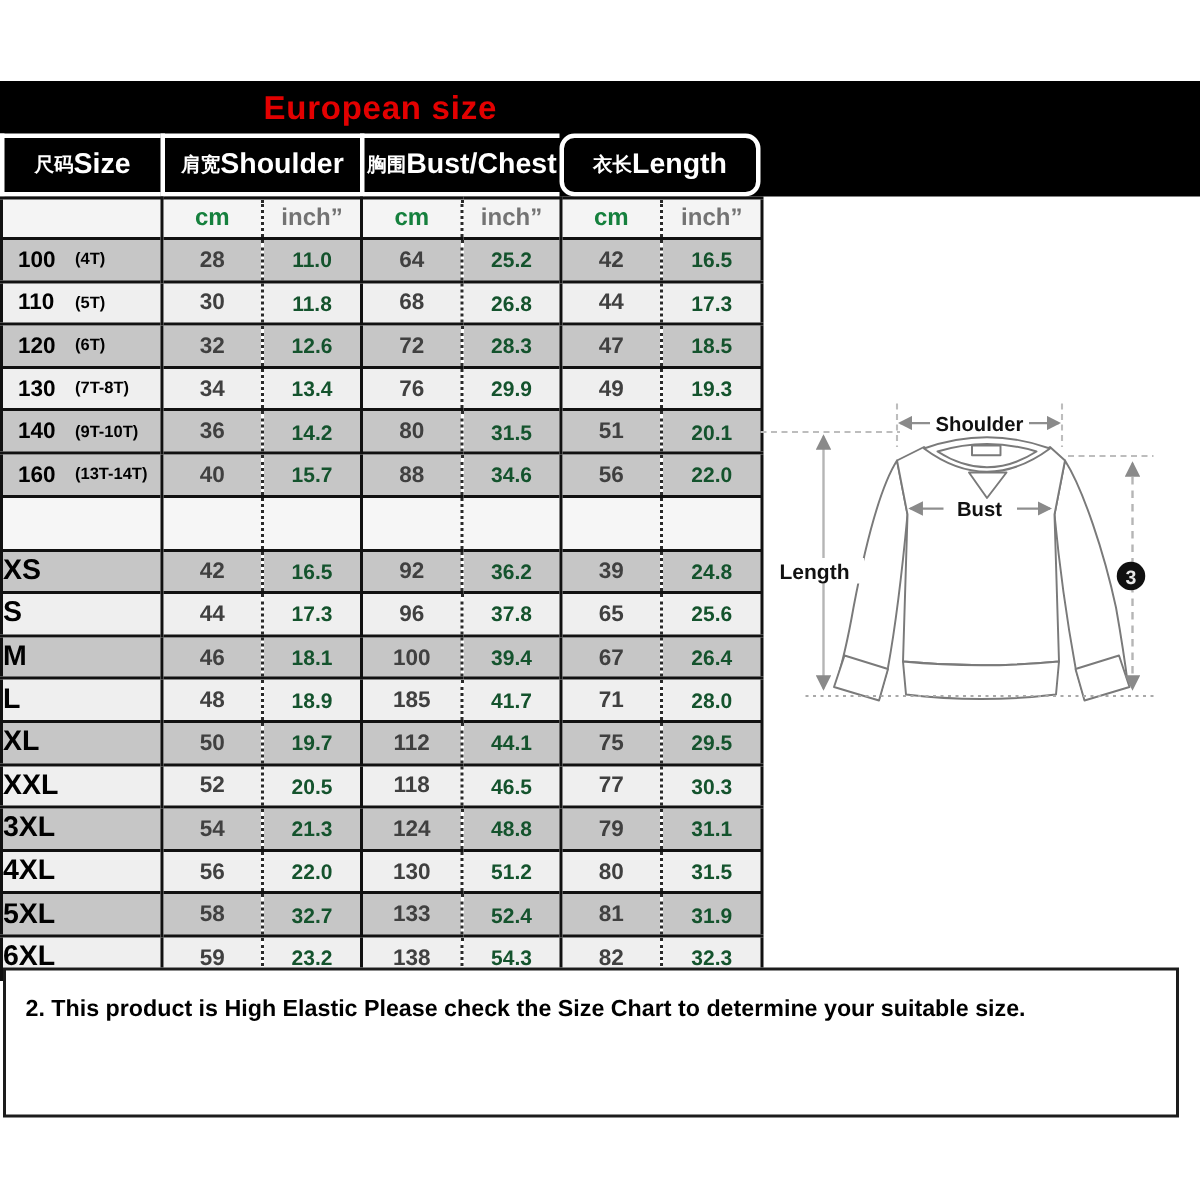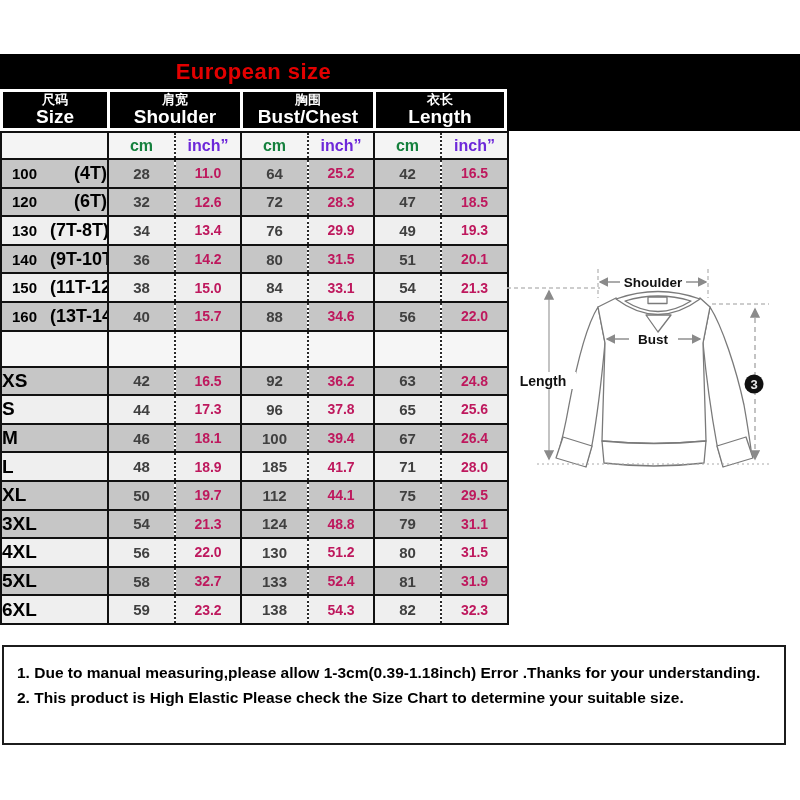--- a/index.html
+++ b/index.html
@@ -5,45 +5,45 @@
   html,body{margin:0;padding:0;background:#fff;}
   .canvas{position:relative;width:800px;height:800px;background:#ffffff;overflow:hidden;
           font-family:"Liberation Sans",sans-serif;}
 
   
   .top-band{position:absolute;left:0;top:54px;width:800px;height:77px;background:#000;}
   .title{position:absolute;left:0;top:5px;width:507px;text-align:center;
          font-size:22px;font-weight:bold;color:#e30000;letter-spacing:.5px;}
   .head-row{position:absolute;left:0;top:35px;width:507px;height:42px;display:flex;box-sizing:border-box;}
   .hcell{box-sizing:border-box;border:3px solid #fff;border-right:none;display:flex;
-         flex-direction:column;align-items:center;justify-content:center;color:#fff;line-height:1.05;}
+         flex-direction:row;align-items:center;justify-content:center;color:#fff;line-height:1.05;}
   .hcell:last-child{border-right:3px solid #fff;}
   .hcell .cn{font-size:13px;font-weight:bold;}
   .hcell .en{font-size:19px;font-weight:bold;}
-  .w-size{width:107px;} .w-grp{width:133px;} .w-grp-last{width:134px;}
+  .w-size{width:107px;} .w-grp{width:133px;} .w-grp-last{width:134px;border-radius:10px;}
 
   
   table.size-table{position:absolute;left:0;top:131px;width:507px;border-collapse:collapse;
                    table-layout:fixed;border:2px solid #111;}
   table.size-table td{padding:0;margin:0;border-top:2px solid #111;text-align:center;
                       font-weight:bold;overflow:hidden;white-space:nowrap;}
   td.c-size{border-right:2px solid #111;font-size:15px;color:#000;}
   td.v-cm{border-right:2px dotted #2a2a2a;font-size:15px;color:#404040;}
-  td.v-in{border-right:2px solid #111;font-size:14px;color:#be185d;}
+  td.v-in{border-right:2px solid #111;font-size:14px;color:#14532d;}
   td.v-in:last-child{border-right:none;}
   tr.subhead td{background:#f4f4f4;height:25px;}
   tr.subhead td.u-cm{font-size:16px;color:#15803d;}
-  tr.subhead td.u-in{font-size:16px;color:#6d28d9;}
+  tr.subhead td.u-in{font-size:16px;color:#737373;}
   tr.gray td{background:#c6c6c6;height:26.6px;}
   tr.light td{background:#efefef;height:26.6px;}
   tr.sep td{background:#f6f6f6;height:34px;}
   .sw{display:flex;align-items:center;width:100%;}
   .sw.kid{padding-left:10px;box-sizing:border-box;}
   .sw.kid .num{min-width:38px;text-align:left;font-size:15px;}
-  .sw.kid .fit{flex:1;text-align:right;font-size:18px;}
+  .sw.kid .fit{flex:1;text-align:left;font-size:11px;}
   .sw.adult{justify-content:flex-start;}
   .sw.adult .num{font-size:19px;}
 
   
   .notes{position:absolute;left:2px;top:645px;width:784px;height:100px;box-sizing:border-box;
          border:2px solid #1c1c1c;padding:13px 6px 0 13px;background:#fff;}
   .notes .line{font-size:15.5px;font-weight:bold;color:#000;line-height:25px;white-space:nowrap;}
 
   
   svg.diagram{position:absolute;left:505px;top:262px;}
@@ -108,20 +108,34 @@
               <span class="fit">(4T)</span>
             </div>
           </td>
           <td class="v-cm">28</td>
           <td class="v-in">11.0</td>
           <td class="v-cm">64</td>
           <td class="v-in">25.2</td>
           <td class="v-cm">42</td>
           <td class="v-in">16.5</td>
         </tr>
+        <tr class="light">
+          <td class="c-size">
+            <div class="sw kid">
+              <span class="num">110</span>
+              <span class="fit">(5T)</span>
+            </div>
+          </td>
+          <td class="v-cm">30</td>
+          <td class="v-in">11.8</td>
+          <td class="v-cm">68</td>
+          <td class="v-in">26.8</td>
+          <td class="v-cm">44</td>
+          <td class="v-in">17.3</td>
+        </tr>
         <tr class="gray">
           <td class="c-size">
             <div class="sw kid">
               <span class="num">120</span>
               <span class="fit">(6T)</span>
             </div>
           </td>
           <td class="v-cm">32</td>
           <td class="v-in">12.6</td>
           <td class="v-cm">72</td>
@@ -149,34 +163,20 @@
               <span class="num">140</span>
               <span class="fit">(9T-10T)</span>
             </div>
           </td>
           <td class="v-cm">36</td>
           <td class="v-in">14.2</td>
           <td class="v-cm">80</td>
           <td class="v-in">31.5</td>
           <td class="v-cm">51</td>
           <td class="v-in">20.1</td>
-        </tr>
-        <tr class="light">
-          <td class="c-size">
-            <div class="sw kid">
-              <span class="num">150</span>
-              <span class="fit">(11T-12T)</span>
-            </div>
-          </td>
-          <td class="v-cm">38</td>
-          <td class="v-in">15.0</td>
-          <td class="v-cm">84</td>
-          <td class="v-in">33.1</td>
-          <td class="v-cm">54</td>
-          <td class="v-in">21.3</td>
         </tr>
         <tr class="gray">
           <td class="c-size">
             <div class="sw kid">
               <span class="num">160</span>
               <span class="fit">(13T-14T)</span>
             </div>
           </td>
           <td class="v-cm">40</td>
           <td class="v-in">15.7</td>
@@ -197,21 +197,21 @@
         <tr class="gray">
           <td class="c-size">
             <div class="sw adult">
               <span class="num">XS</span>
             </div>
           </td>
           <td class="v-cm">42</td>
           <td class="v-in">16.5</td>
           <td class="v-cm">92</td>
           <td class="v-in">36.2</td>
-          <td class="v-cm">63</td>
+          <td class="v-cm">39</td>
           <td class="v-in">24.8</td>
         </tr>
         <tr class="light">
           <td class="c-size">
             <div class="sw adult">
               <span class="num">S</span>
             </div>
           </td>
           <td class="v-cm">44</td>
           <td class="v-in">17.3</td>
@@ -251,20 +251,33 @@
             <div class="sw adult">
               <span class="num">XL</span>
             </div>
           </td>
           <td class="v-cm">50</td>
           <td class="v-in">19.7</td>
           <td class="v-cm">112</td>
           <td class="v-in">44.1</td>
           <td class="v-cm">75</td>
           <td class="v-in">29.5</td>
+        </tr>
+        <tr class="light">
+          <td class="c-size">
+            <div class="sw adult">
+              <span class="num">XXL</span>
+            </div>
+          </td>
+          <td class="v-cm">52</td>
+          <td class="v-in">20.5</td>
+          <td class="v-cm">118</td>
+          <td class="v-in">46.5</td>
+          <td class="v-cm">77</td>
+          <td class="v-in">30.3</td>
         </tr>
         <tr class="gray">
           <td class="c-size">
             <div class="sw adult">
               <span class="num">3XL</span>
             </div>
           </td>
           <td class="v-cm">54</td>
           <td class="v-in">21.3</td>
           <td class="v-cm">124</td>
@@ -358,17 +371,16 @@
       <line class="dots" x1="537" y1="464" x2="770" y2="464"></line>
 
       <g>
         <circle cx="754" cy="384" r="9.5" fill="#101010"></circle>
         <text x="754" y="389" font-size="13" font-weight="bold" fill="#e8e8e8" text-anchor="middle" font-family="Liberation Sans, sans-serif">3</text>
       </g>
     </g>
   </svg>
 
   <div class="notes">
-    <div class="line">1. Due to manual measuring,please allow 1-3cm(0.39-1.18inch) Error .Thanks for your understanding.</div>
     <div class="line">2. This product is High Elastic Please check the Size Chart to determine your suitable size.</div>
   </div>
 
 </div>
 
 </body></html>

